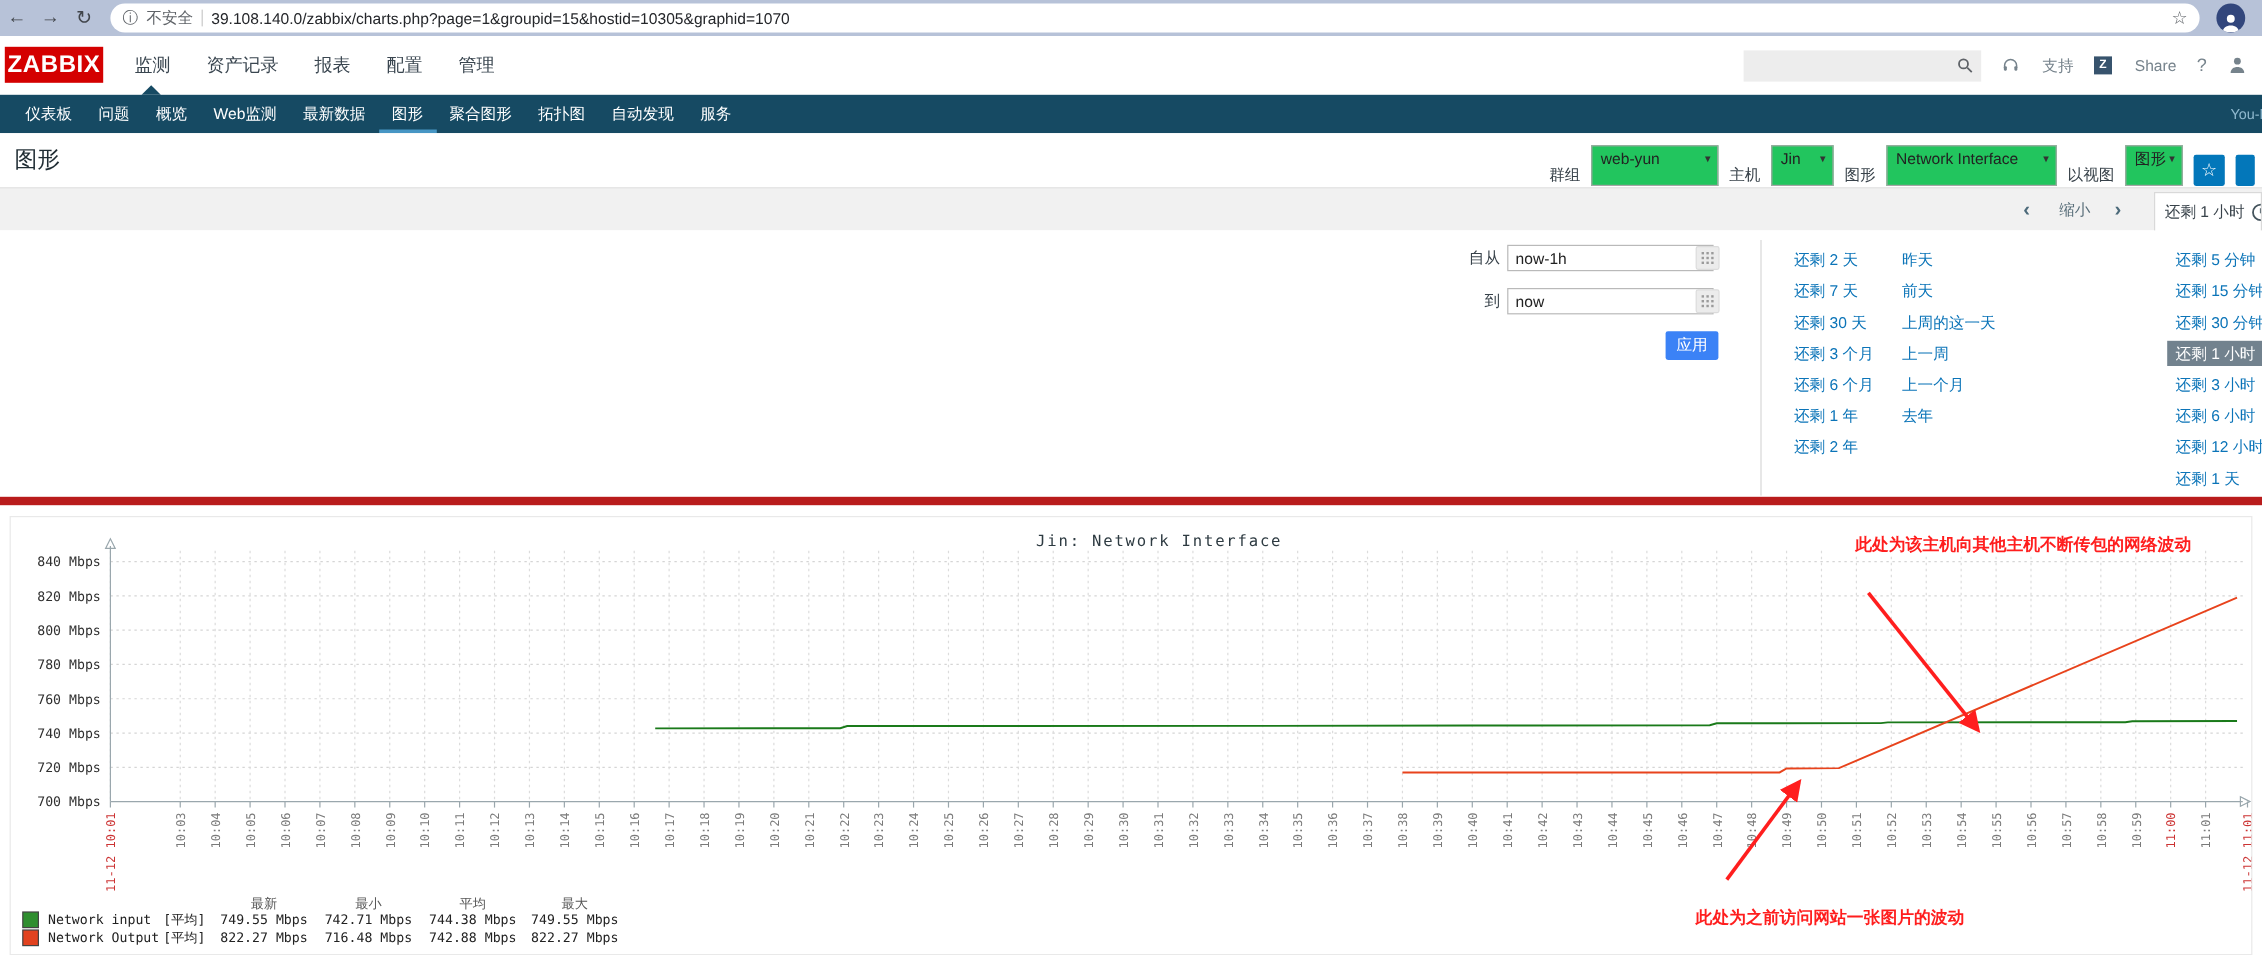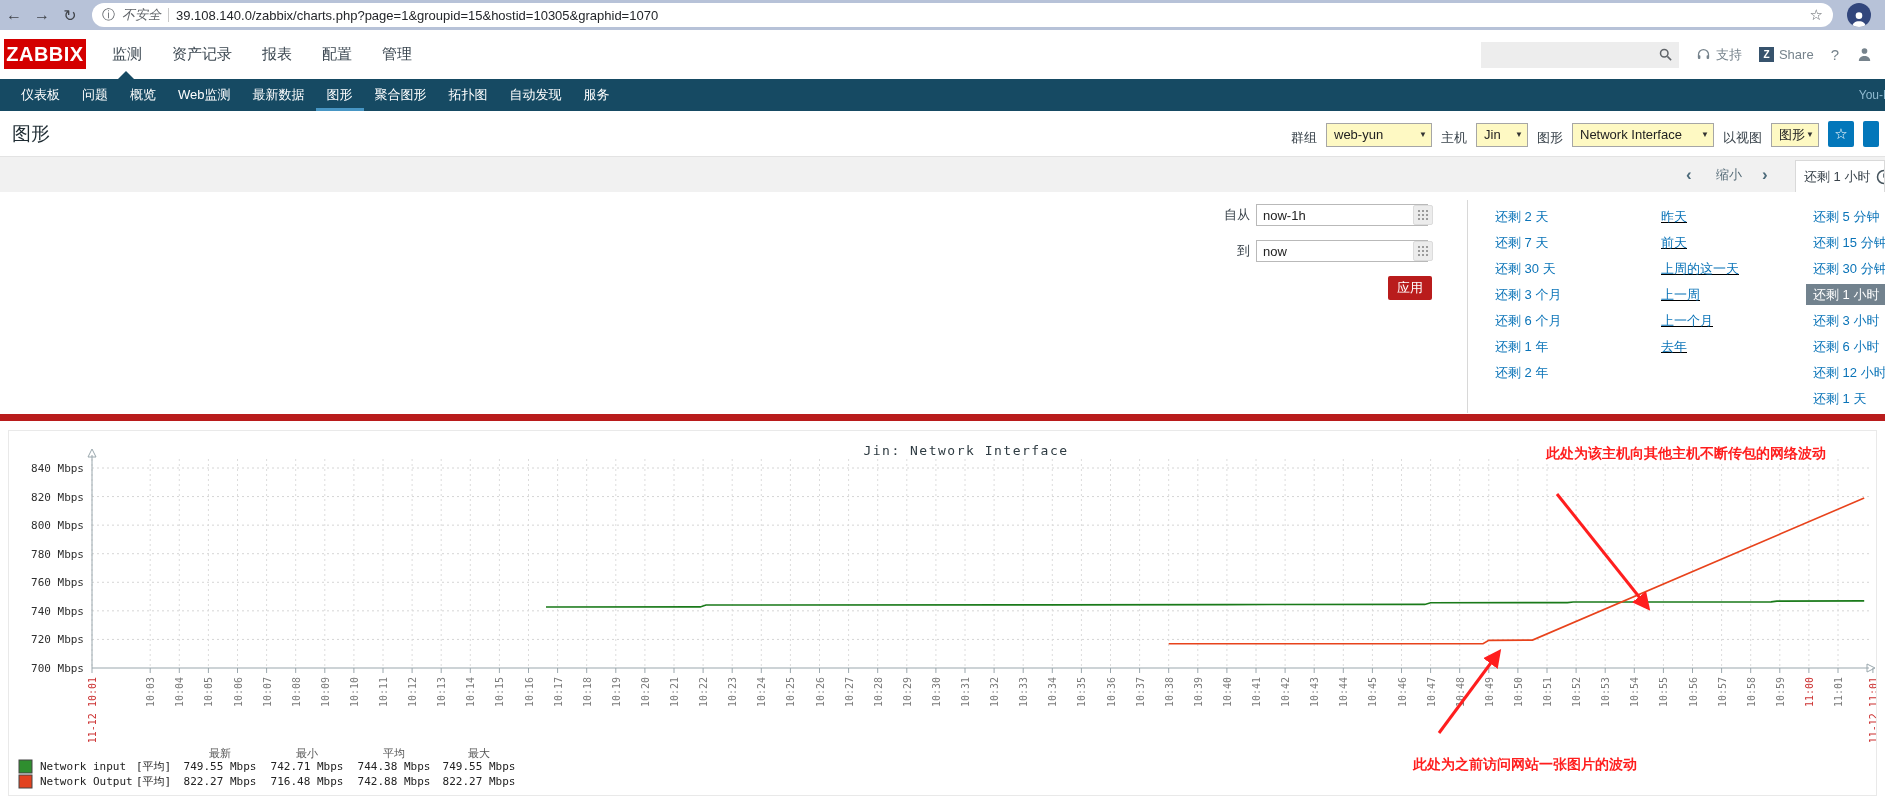--- a/index.html
+++ b/index.html
@@ -3,53 +3,53 @@
 <meta charset="utf-8">
 <style>
   html,body{margin:0;padding:0;width:1885px;height:796px;overflow:hidden;background:#fff;
     font-family:"Liberation Sans",sans-serif;position:relative;}
   
   .browser{position:absolute;left:0;top:0;width:1885px;height:30px;background:#b7c2d8;display:flex;align-items:center;}
   .bicon{color:#41454b;font-size:16px;width:28px;text-align:center;cursor:pointer;}
   .pill{position:absolute;left:92px;top:3px;right:52px;height:24px;background:#fff;border-radius:12px;
     display:flex;align-items:center;padding:0 10px;gap:7px;}
   .pinfo{color:#5f6368;font-size:13px;}
-  .psec{color:#5f6368;font-size:13px;font-style:italic;}
+  .psec{color:#5f6368;font-size:13px;}
   .pdiv{width:1px;height:14px;background:#c9c9c9;}
   .purl{color:#24262a;font-size:13px;white-space:nowrap;}
   .pspace{flex:1;}
   .pstar{color:#5f6368;font-size:15px;cursor:pointer;}
   .avatar{position:absolute;right:14px;top:3px;width:24px;height:24px;border-radius:50%;background:#32467c;
     overflow:hidden;display:flex;align-items:flex-end;justify-content:center;cursor:pointer;}
   
   .zhead{position:absolute;left:0;top:30px;width:1885px;height:49px;background:#fff;}
   .logo{position:absolute;left:4px;top:9px;width:82px;height:30px;background:#d40000;color:#fff;
     font-weight:bold;font-size:20px;display:flex;align-items:center;justify-content:center;letter-spacing:.5px;}
   .hnav{position:absolute;left:112px;top:0;height:49px;display:flex;align-items:center;gap:30px;}
   .hnav span{font-size:15px;color:#3a4650;cursor:pointer;}
   .hright{position:absolute;right:12px;top:0;height:49px;display:flex;align-items:center;gap:17px;}
   .hsearch{width:186px;height:26px;background:#ededed;display:flex;align-items:center;padding:0 6px;}
   .hsearch input{flex:1;border:0;background:transparent;outline:none;font-size:13px;color:#333;min-width:0;}
-  .hitem{display:flex;align-items:center;gap:5px;color:#76838c;font-size:13px;cursor:pointer;}
+  .hitem{display:flex;align-items:center;gap:19px;color:#76838c;font-size:13px;cursor:pointer;}
   .zbadge{width:15px;height:15px;background:#37536d;color:#fff;font-size:10px;font-weight:bold;
     display:flex;align-items:center;justify-content:center;}
   .hq{font-size:15px;color:#76838c;cursor:pointer;}
   
   .snav{position:absolute;left:0;top:79px;width:1885px;height:32px;background:#164a63;display:flex;padding-left:10px;}
   .tri{position:absolute;left:118px;top:-8px;width:0;height:0;border:8px solid transparent;border-top:none;
     border-bottom:8px solid #164a63;}
   .snav span.sitem{line-height:32px;padding:0 11px;font-size:13px;color:#fff;cursor:pointer;}
   .snav span.active{box-shadow:inset 0 -3px 0 #4796c4;}
   .snav .uright{position:absolute;right:2px;line-height:32px;color:#8fb9cf;font-size:12px;}
   
   .trow{position:absolute;left:0;top:111px;width:1885px;height:45px;background:#fff;}
   .ptitle{position:absolute;left:12px;top:0;line-height:45px;font-size:19px;color:#1f2c33;}
   .tcontrols{position:absolute;right:20px;top:10px;display:flex;align-items:flex-end;gap:9px;}
   .flabel{font-size:13px;color:#38424a;}
-  .selbox{position:relative;height:24px;border:1px solid #a6a6a6;background:#fef9c3;box-sizing:border-box;
+  .selbox{position:relative;height:34px;border:1px solid #a6a6a6;background:#22c55e;box-sizing:border-box;
     font-size:13px;color:#222;line-height:22px;padding:0 18px 0 7px;cursor:pointer;white-space:nowrap;}
   .selbox::after{content:"▼";position:absolute;right:4px;top:0;font-size:8px;color:#333;line-height:22px;}
   .w1{width:106px;} .w2{width:52px;} .w3{width:142px;} .w4{width:48px;}
   .starbtn{width:26px;height:26px;background:#0377ba;border-radius:2px;color:#fff;font-size:15px;
     display:flex;align-items:center;justify-content:center;cursor:pointer;}
   .starbtn::before{content:"☆";}
   .partialbtn{width:16px;height:26px;background:#0377ba;border-radius:2px;margin-right:-14px;cursor:pointer;}
   
   .strip{position:absolute;left:0;top:156px;width:1885px;height:36px;background:#f1f1f1;border-top:1px solid #e3e3e3;box-sizing:border-box;}
   .chev{position:absolute;top:0;line-height:35px;font-size:17px;font-weight:bold;color:#4c6a7a;cursor:pointer;}
@@ -58,21 +58,21 @@
     border:1px solid #d9d9d9;border-bottom:0;display:flex;align-items:center;padding:0 0 0 8px;gap:6px;
     font-size:13px;color:#38424a;overflow:hidden;white-space:nowrap;cursor:pointer;}
   .ttab svg{flex:0 0 16px;}
   
   .fpanel{position:absolute;left:0;top:192px;width:1885px;height:229px;background:#fff;border-bottom:7px solid #b91c1c;box-sizing:border-box;}
   .tflabel{position:absolute;width:46px;text-align:right;font-size:13px;color:#38424a;line-height:22px;}
   .tfinput{position:absolute;width:172px;height:22px;box-sizing:border-box;border:1px solid #b9b9b9;
     font-size:13px;color:#222;padding:0 6px;font-family:"Liberation Sans",sans-serif;outline:none;}
   .calbtn{position:absolute;width:20px;height:20px;background:#ececec;border:1px solid #dcdcdc;border-radius:2px;
     box-sizing:border-box;display:flex;align-items:center;justify-content:center;cursor:pointer;}
-  .applybtn{position:absolute;left:1388px;top:84px;width:44px;height:24px;background:#b91c1c;border-radius:2px;
+  .applybtn{position:absolute;left:1388px;top:84px;width:44px;height:24px;background:#3b82f6;border-radius:2px;
     color:#fff;font-size:13px;display:flex;align-items:center;justify-content:center;cursor:pointer;}
   .vdiv{position:absolute;left:1467px;top:8px;height:213px;width:1px;background:#d8d8d8;}
   .qcol{position:absolute;top:12px;}
   .qitem{height:26px;line-height:26px;font-size:13px;white-space:nowrap;}
   .qitem span{color:#0b74b8;cursor:pointer;}
   .qitem span.sel{background:#72828e;color:#fff;padding:3px 7px;position:relative;left:-7px;}
   
   .cpanel{position:absolute;left:8px;top:430px;width:1869px;height:366px;background:#fff;border:1px solid #e9e9e9;box-sizing:border-box;}
 </style>
 </head>
@@ -219,21 +219,21 @@
 
 <div class="qcol" style="left: 1495px;">
       <div class="qitem"><span>还剩 2 天</span></div>
       <div class="qitem"><span>还剩 7 天</span></div>
       <div class="qitem"><span>还剩 30 天</span></div>
       <div class="qitem"><span>还剩 3 个月</span></div>
       <div class="qitem"><span>还剩 6 个月</span></div>
       <div class="qitem"><span>还剩 1 年</span></div>
       <div class="qitem"><span>还剩 2 年</span></div>
     </div>
-    <div class="qcol" style="left: 1661px; text-decoration: underline;">
+    <div class="qcol" style="left: 1585px;">
       <div class="qitem"><span>昨天</span></div>
       <div class="qitem"><span>前天</span></div>
       <div class="qitem"><span>上周的这一天</span></div>
       <div class="qitem"><span>上一周</span></div>
       <div class="qitem"><span>上一个月</span></div>
       <div class="qitem"><span>去年</span></div>
     </div>
     <div class="qcol" style="left: 1813px;">
       <div class="qitem"><span>还剩 5 分钟</span></div>
       <div class="qitem"><span>还剩 15 分钟</span></div>

